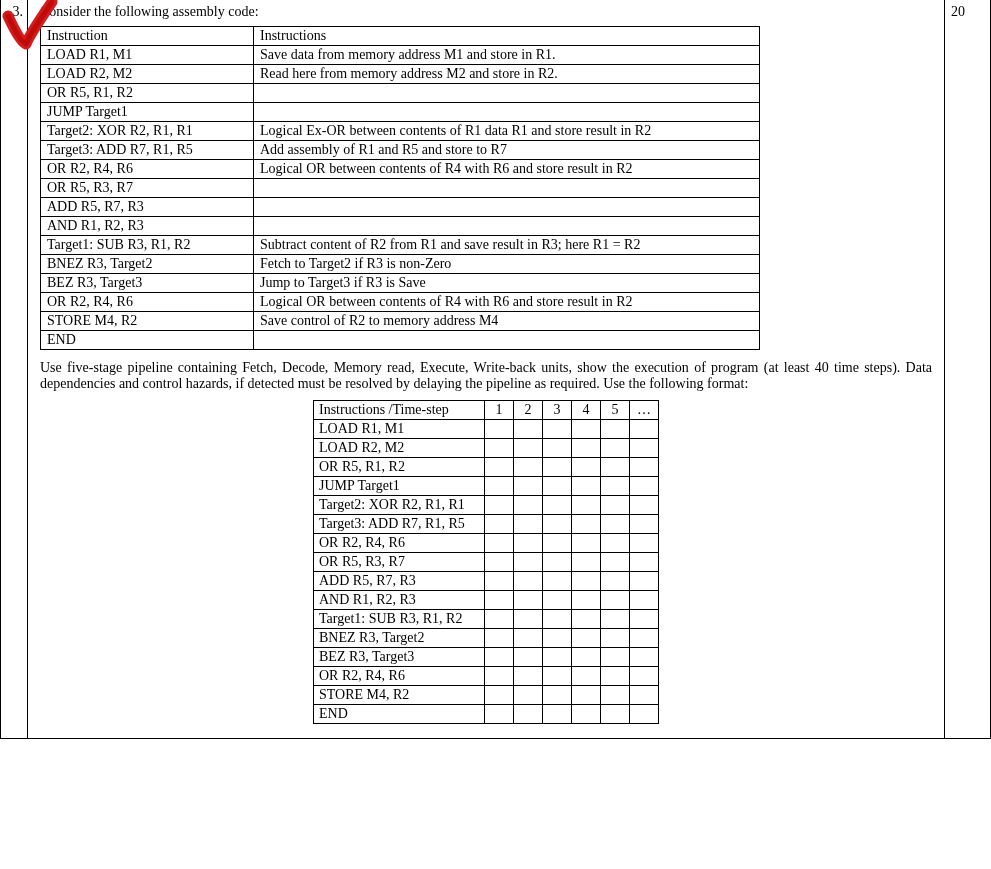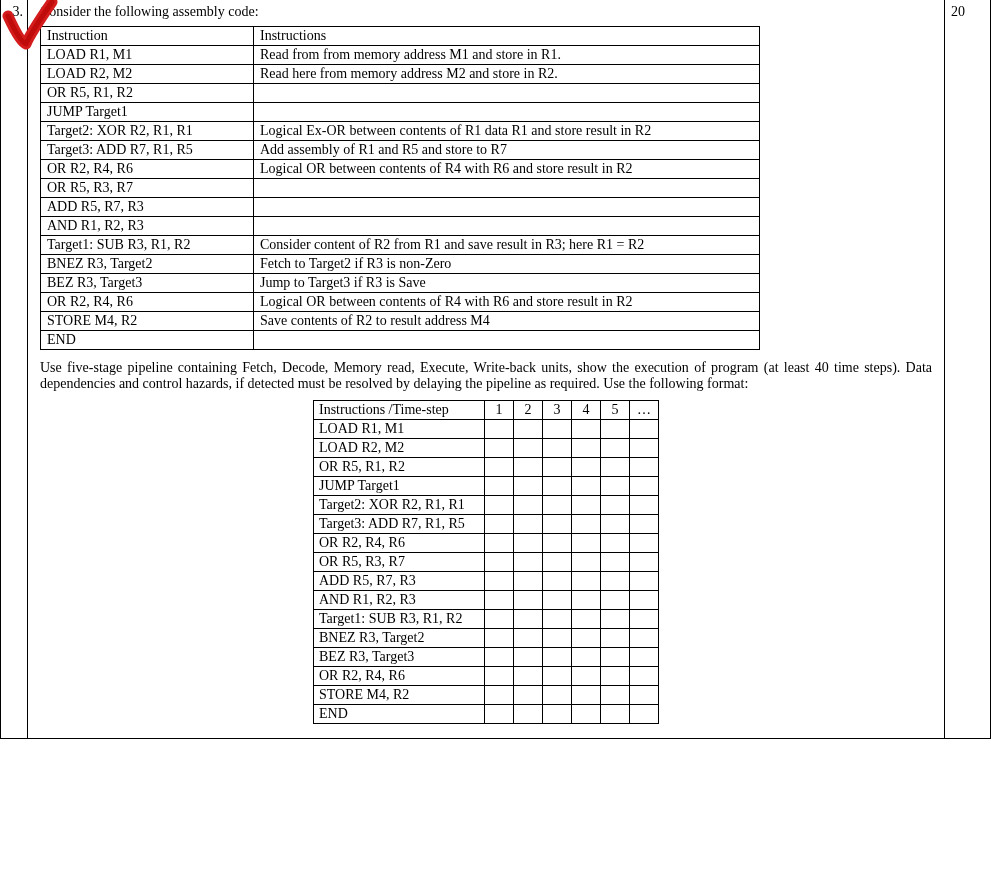--- a/index.html
+++ b/index.html
@@ -105,21 +105,21 @@
       <div class="intro">Consider the following assembly code:</div>
 
       <table class="instr">
         <tbody id="instr-body">
             <tr>
               <td class="c1">Instruction</td>
               <td class="c2">Instructions</td>
             </tr>
             <tr>
               <td class="c1">LOAD R1, M1</td>
-              <td class="c2">Read from from memory address M1 and store in R1.</td>
+              <td class="c2">Save data from memory address M1 and store in R1.</td>
             </tr>
             <tr>
               <td class="c1">LOAD R2, M2</td>
               <td class="c2">Read here from memory address M2 and store in R2.</td>
             </tr>
             <tr>
               <td class="c1">OR R5, R1, R2</td>
               <td class="c2"></td>
             </tr>
             <tr>
@@ -145,37 +145,37 @@
             <tr>
               <td class="c1">ADD R5, R7, R3</td>
               <td class="c2"></td>
             </tr>
             <tr>
               <td class="c1">AND R1, R2, R3</td>
               <td class="c2"></td>
             </tr>
             <tr>
               <td class="c1">Target1: SUB R3, R1, R2</td>
-              <td class="c2">Consider content of R2 from R1 and save result in R3; here R1 = R2</td>
+              <td class="c2">Subtract content of R2 from R1 and save result in R3; here R1 = R2</td>
             </tr>
             <tr>
               <td class="c1">BNEZ R3, Target2</td>
               <td class="c2">Fetch to Target2 if R3 is non-Zero</td>
             </tr>
             <tr>
               <td class="c1">BEZ R3, Target3</td>
               <td class="c2">Jump to Target3 if R3 is Save</td>
             </tr>
             <tr>
               <td class="c1">OR R2, R4, R6</td>
               <td class="c2">Logical OR between contents of R4 with R6 and store result in R2</td>
             </tr>
             <tr>
               <td class="c1">STORE M4, R2</td>
-              <td class="c2">Save contents of R2 to result address M4</td>
+              <td class="c2">Save control of R2 to memory address M4</td>
             </tr>
             <tr>
               <td class="c1">END</td>
               <td class="c2"></td>
             </tr>
           </tbody>
       </table>
 
       <div class="para">Use five-stage pipeline containing Fetch, Decode, Memory read, Execute, Write-back units, show the execution of program (at least 40 time steps). Data dependencies and control hazards, if detected must be resolved by delaying the pipeline as required. Use the following format:</div>
 

